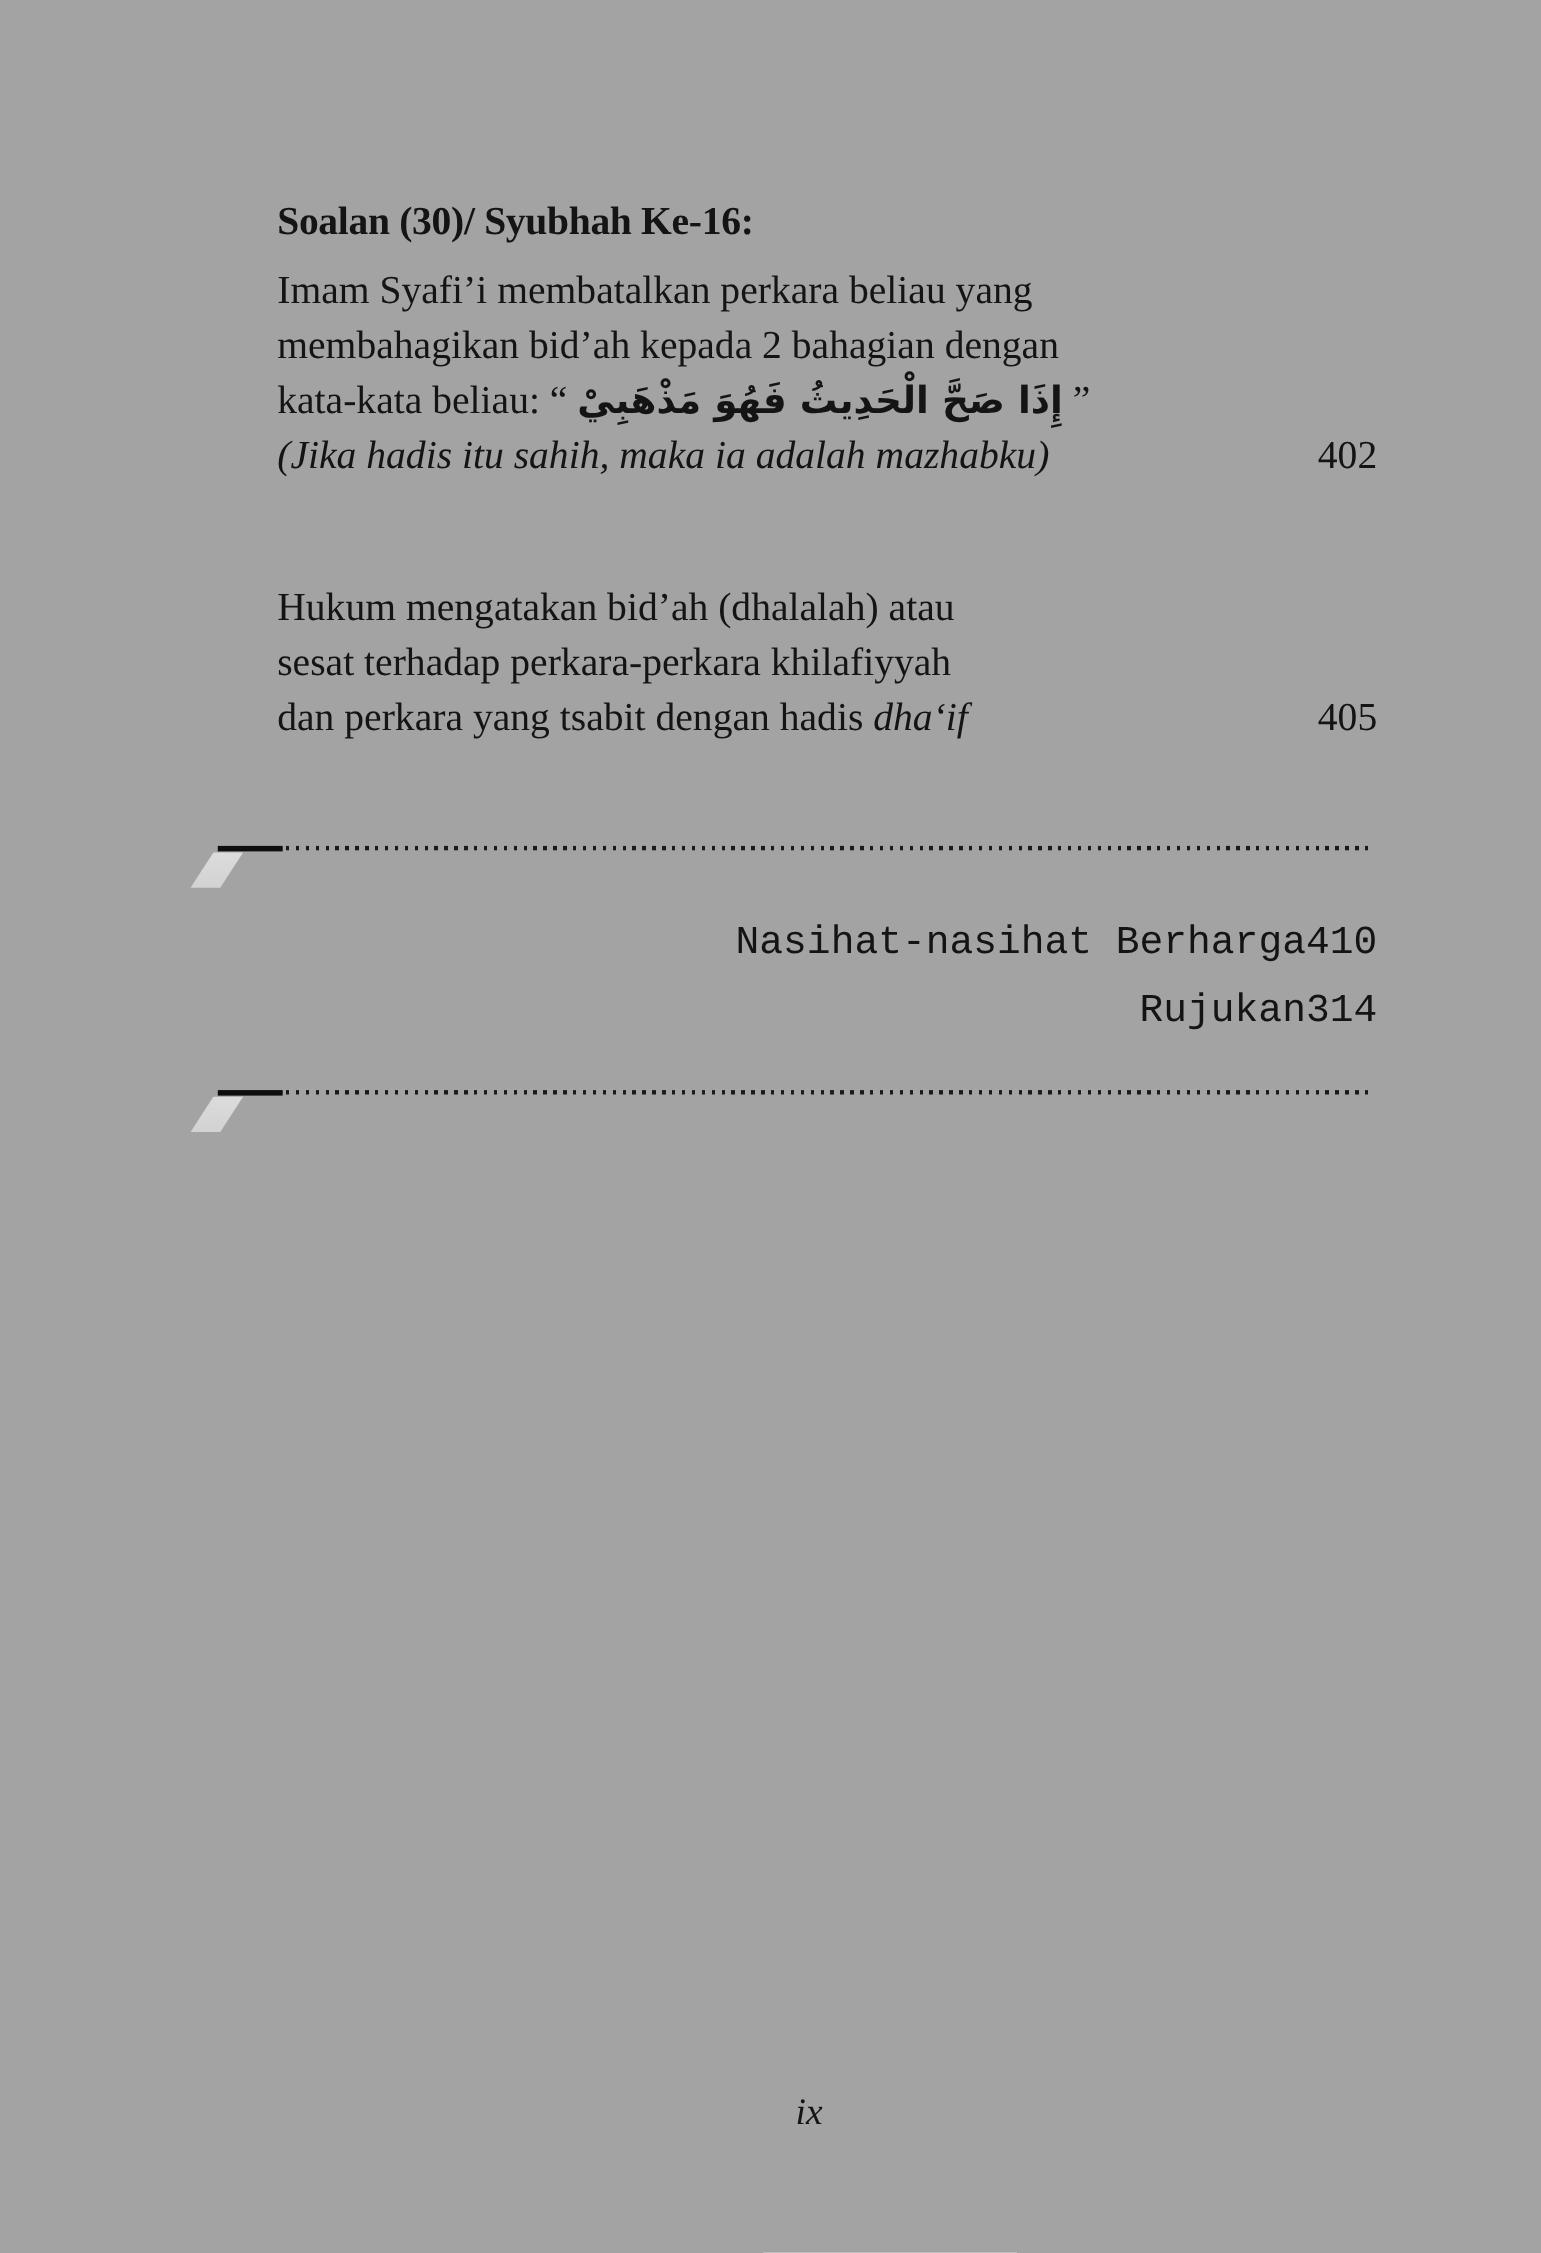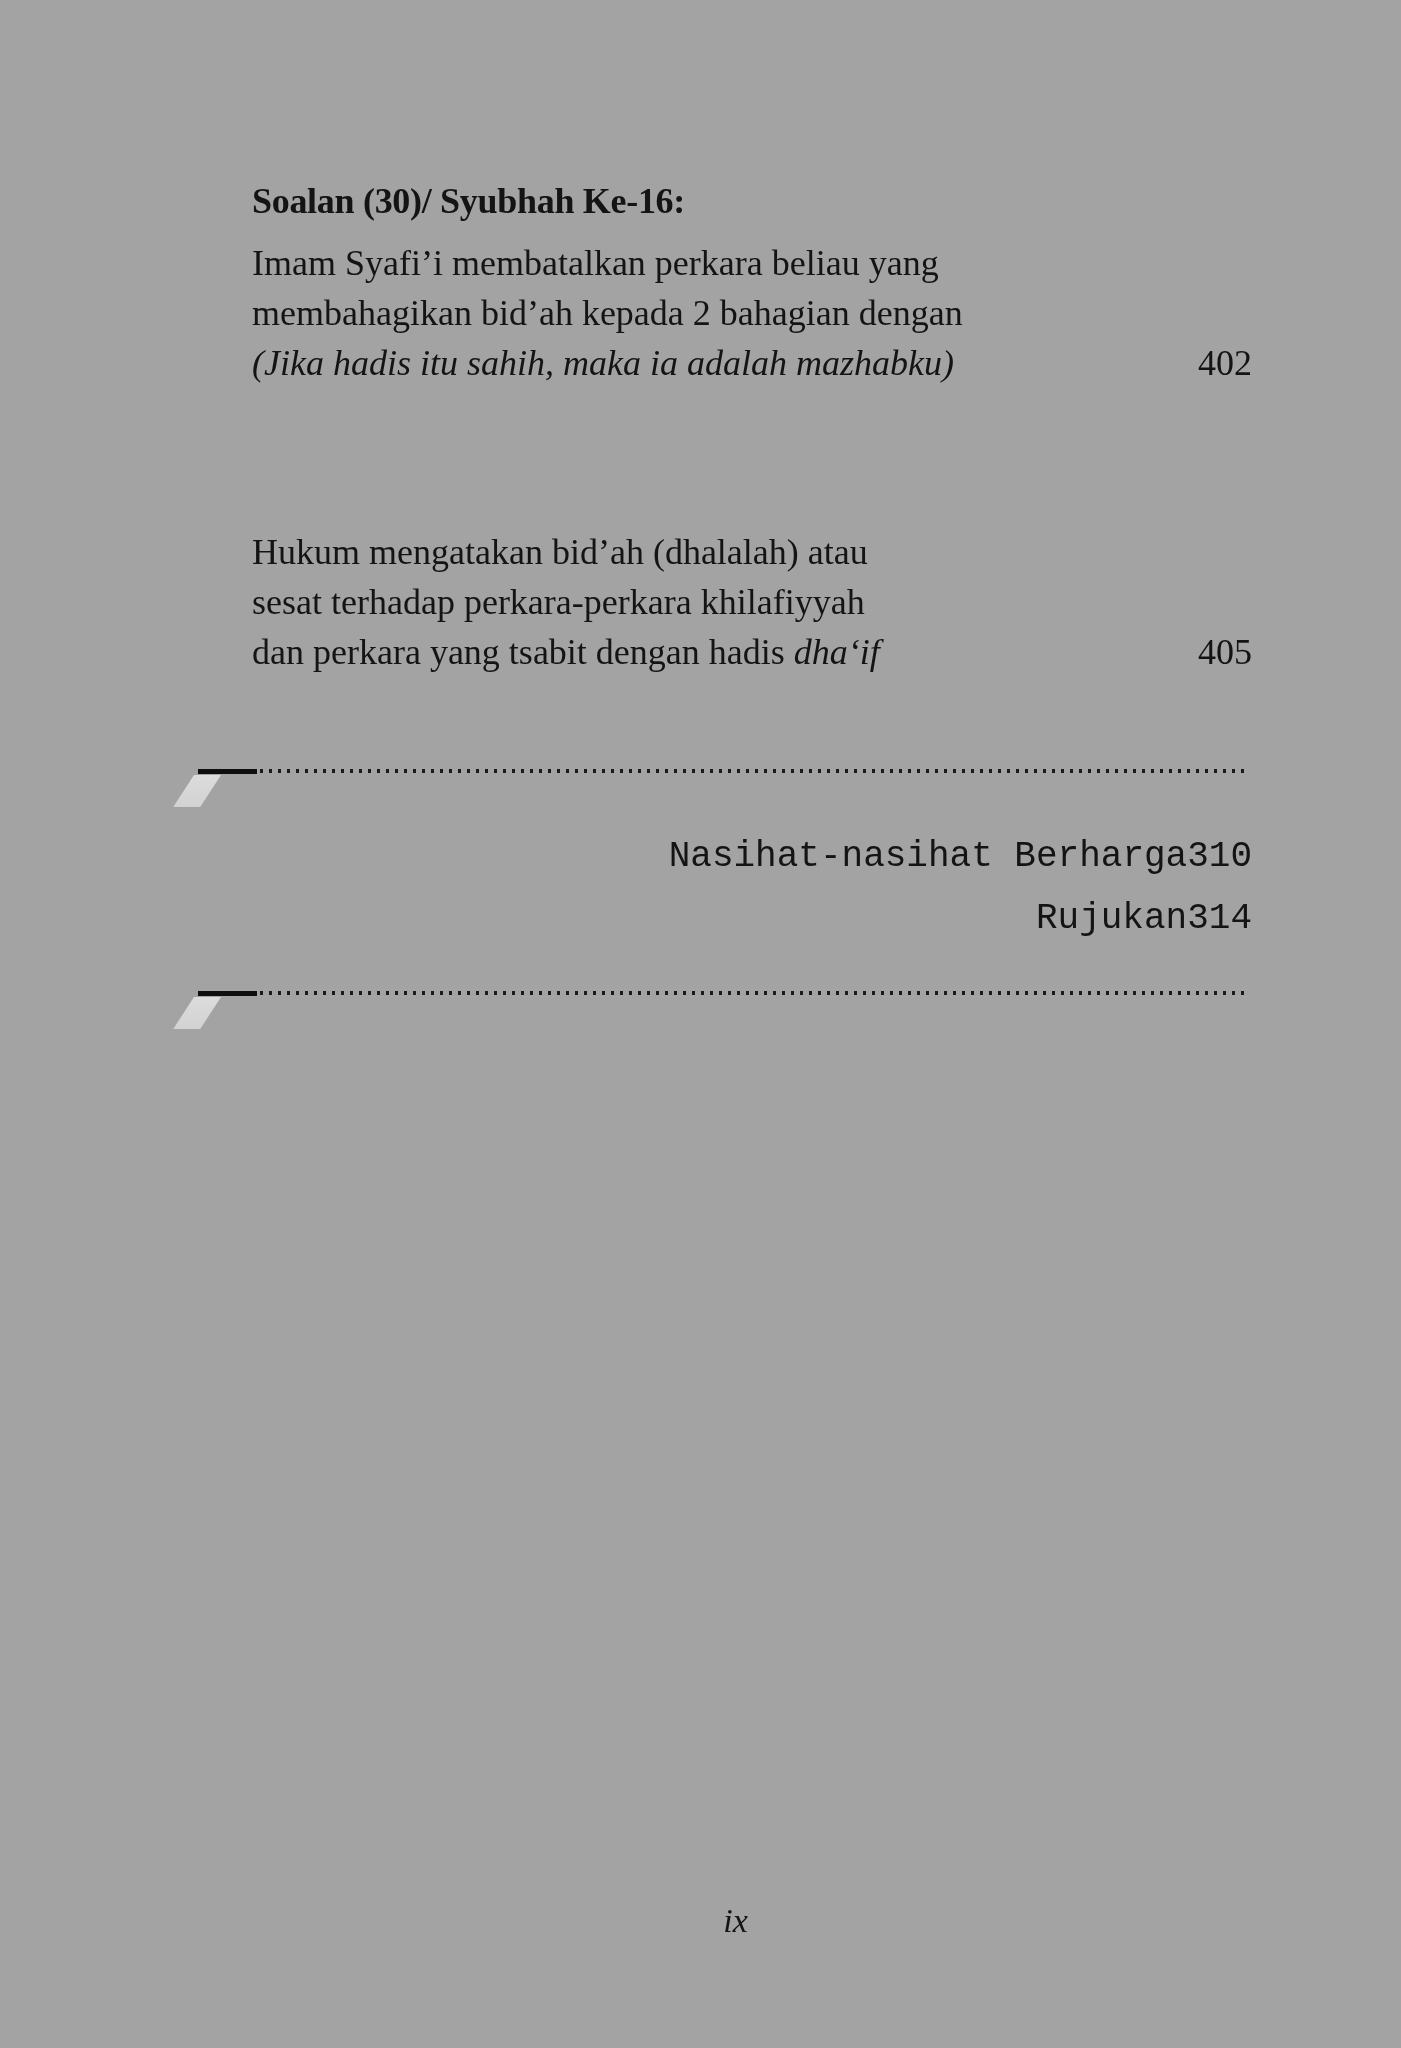--- a/index.html
+++ b/index.html
@@ -94,20 +94,23 @@
 </head>
 <body>
 
 <div class="page">
 
   <div class="abs heading" style="top:176px">Soalan (30)/ Syubhah Ke-16:</div>
 
   <div class="abs para" style="top:238px">
     <div class="line">Imam Syafi’i membatalkan perkara beliau yang</div>
     <div class="line">membahagikan bid’ah kepada 2 bahagian dengan</div>
+    <div class="line">
+      <span>kata-kata beliau: “ </span><span class="arabic" dir="rtl">إِذَا صَحَّ الْحَدِيثُ فَهُوَ مَذْهَبِيْ</span><span> ”</span>
+    </div>
     <div class="line flexrow">
       <span class="italic">(Jika hadis itu sahih, maka ia adalah mazhabku)</span>
       <span class="pagenum">402</span>
     </div>
   </div>
 
 
   <div class="abs para" style="top:527px">
     <div class="line">Hukum mengatakan bid’ah (dhalalah) atau</div>
     <div class="line">sesat terhadap perkara-perkara khilafiyyah</div>
@@ -121,21 +124,21 @@
     <div class="divider-row">
       <span class="divider-bar"></span>
       <span class="divider-dots"></span>
     </div>
     <span class="divider-slash"></span>
   </div>
 
   <div class="abs simple-entries" style="top:826px">
     <div class="simple-entry">
       <span>Nasihat-nasihat Berharga</span>
-      <span class="pagenum">310</span>
+      <span class="pagenum">410</span>
     </div>
     <div class="simple-entry">
       <span>Rujukan</span>
       <span class="pagenum">314</span>
     </div>
   </div>
 
   <div class="abs divider" style="top:988px">
     <div class="divider-row">
       <span class="divider-bar"></span>

